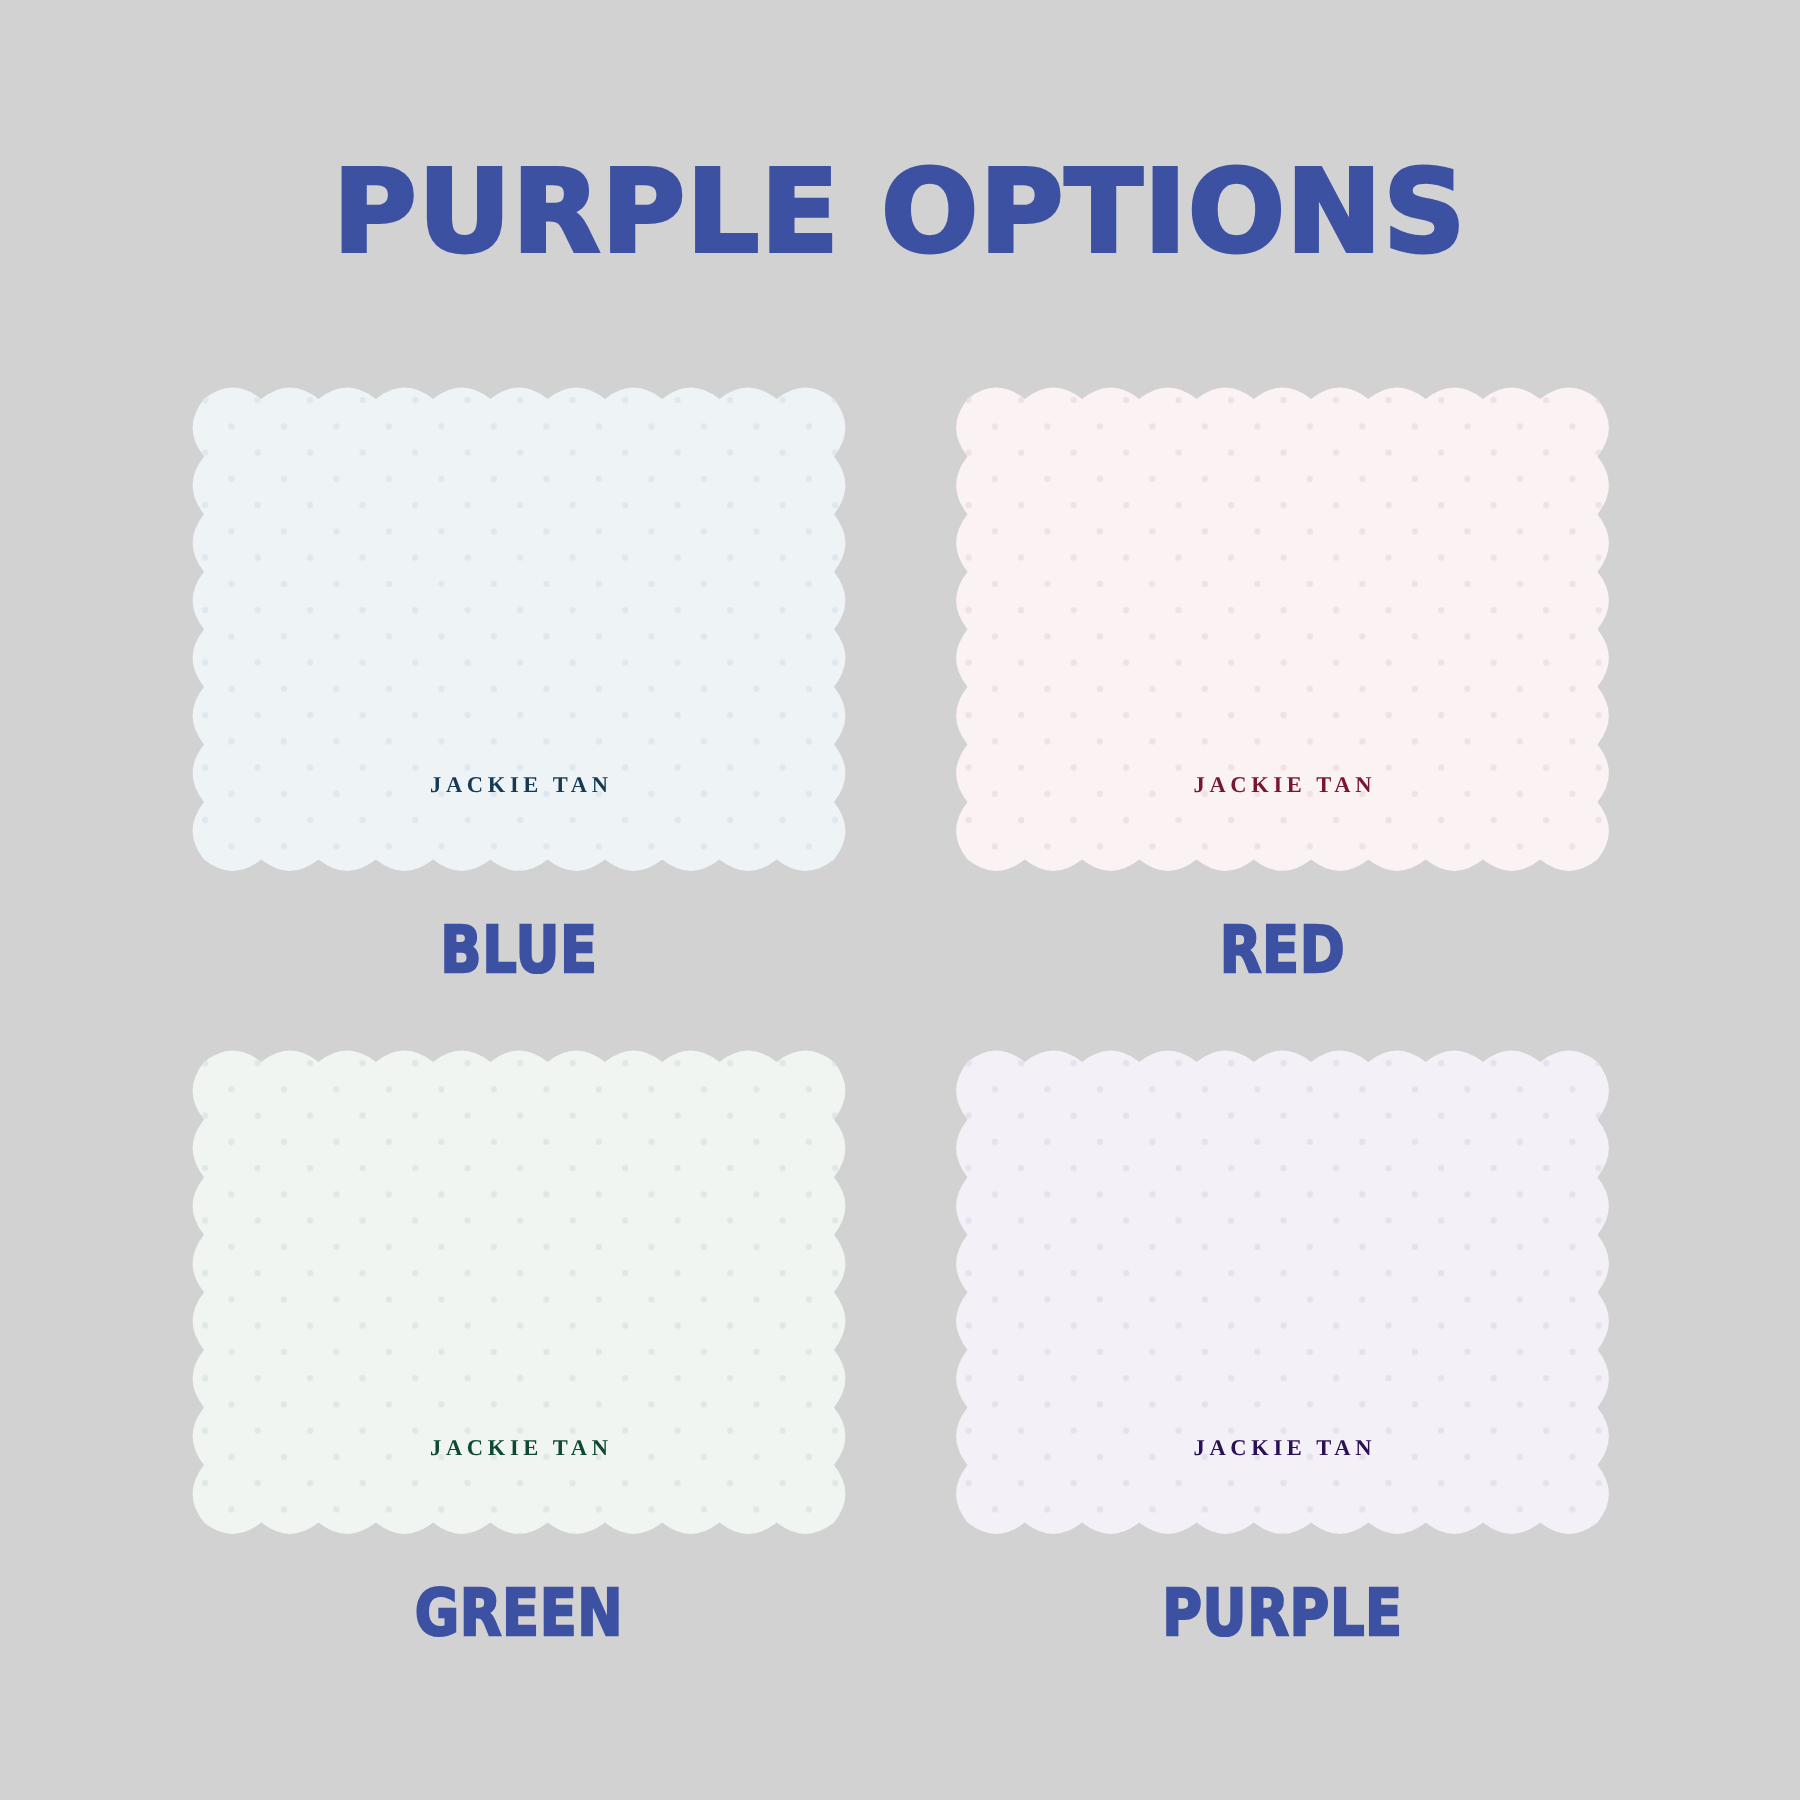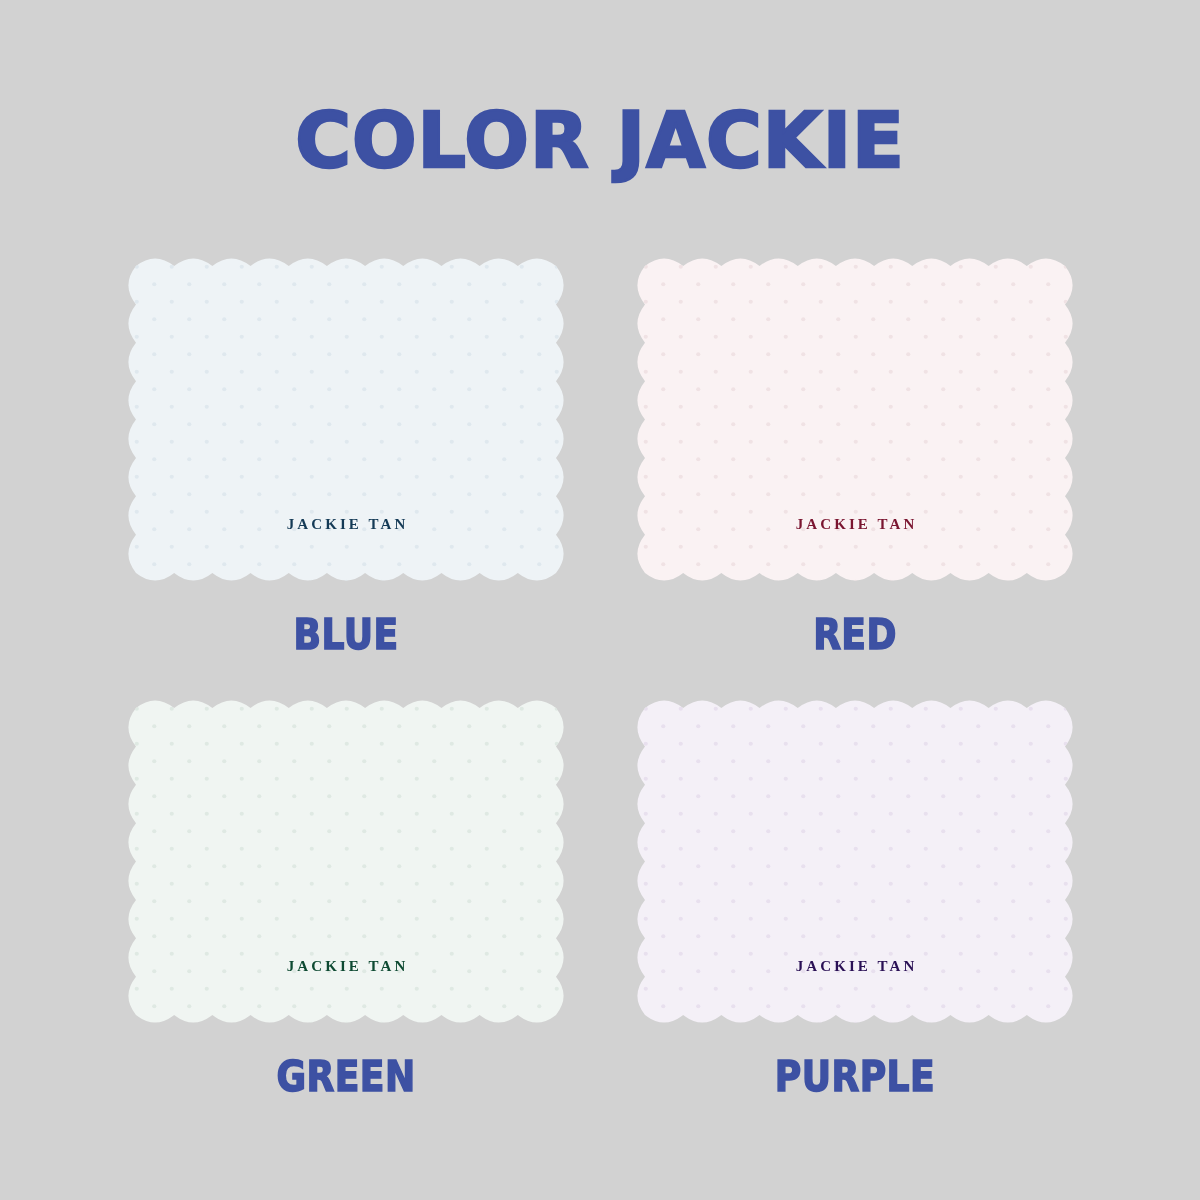--- a/index.html
+++ b/index.html
@@ -52,21 +52,21 @@
   }
   
   #cell-blue  {left:128px; top:258px;}
   #cell-red   {left:637px; top:258px;}
   #cell-green {left:128px; top:700px;}
   #cell-purple{left:637px; top:700px;}
 </style>
 </head>
 <body style="background: rgb(210, 210, 210);">
 
-<div id="page-title">COLOR JACKIE</div>
+<div id="page-title">PURPLE OPTIONS</div>
 
 <div class="grid">
 
   <div class="cell" id="cell-blue">
     <div class="card-wrap">
       <div>
           <svg class="card-svg" width="436" height="323" viewBox="0 0 436 323">
             <defs>
               <clipPath id="clip-blue">
                 <path d="M 8 8 q 19.09090909090909 -15.2 38.18181818181818 0 q 19.09090909090909 -15.2 38.18181818181818 0 q 19.09090909090909 -15.2 38.18181818181818 0 q 19.09090909090909 -15.2 38.18181818181818 0 q 19.09090909090909 -15.2 38.18181818181818 0 q 19.09090909090909 -15.2 38.18181818181818 0 q 19.09090909090909 -15.2 38.18181818181818 0 q 19.09090909090909 -15.2 38.18181818181818 0 q 19.09090909090909 -15.2 38.18181818181818 0 q 19.09090909090909 -15.2 38.18181818181818 0 q 19.09090909090909 -15.2 38.18181818181818 0 q 15.2 19.1875 0 38.375 q 15.2 19.1875 0 38.375 q 15.2 19.1875 0 38.375 q 15.2 19.1875 0 38.375 q 15.2 19.1875 0 38.375 q 15.2 19.1875 0 38.375 q 15.2 19.1875 0 38.375 q 15.2 19.1875 0 38.375 q -19.09090909090909 15.2 -38.18181818181818 0 q -19.09090909090909 15.2 -38.18181818181818 0 q -19.09090909090909 15.2 -38.18181818181818 0 q -19.09090909090909 15.2 -38.18181818181818 0 q -19.09090909090909 15.2 -38.18181818181818 0 q -19.09090909090909 15.2 -38.18181818181818 0 q -19.09090909090909 15.2 -38.18181818181818 0 q -19.09090909090909 15.2 -38.18181818181818 0 q -19.09090909090909 15.2 -38.18181818181818 0 q -19.09090909090909 15.2 -38.18181818181818 0 q -19.09090909090909 15.2 -38.18181818181818 0 q -15.2 -19.1875 0 -38.375 q -15.2 -19.1875 0 -38.375 q -15.2 -19.1875 0 -38.375 q -15.2 -19.1875 0 -38.375 q -15.2 -19.1875 0 -38.375 q -15.2 -19.1875 0 -38.375 q -15.2 -19.1875 0 -38.375 q -15.2 -19.1875 0 -38.375 Z"></path>

